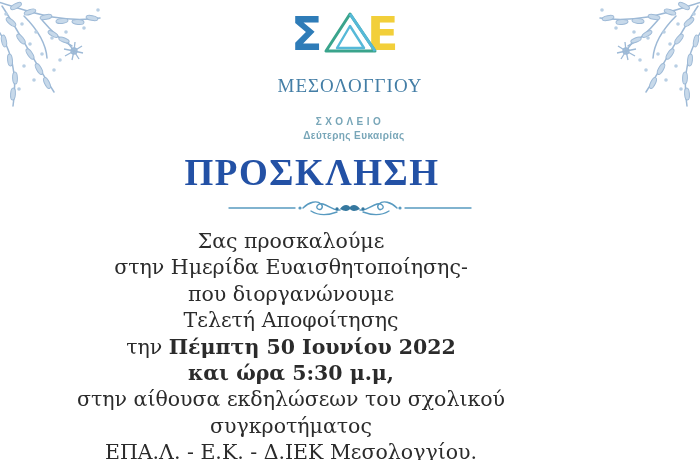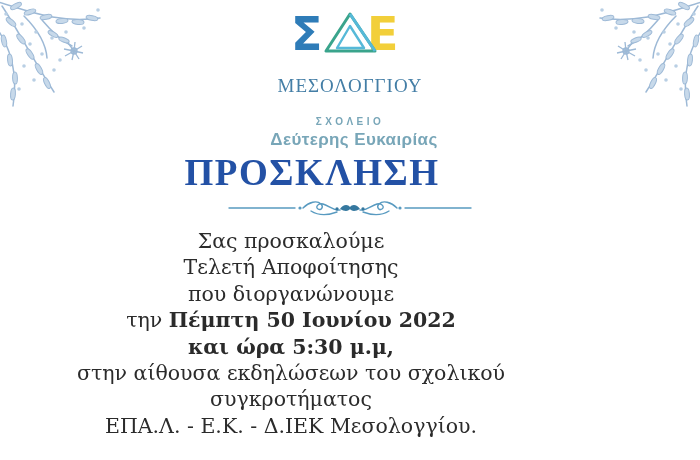--- a/index.html
+++ b/index.html
@@ -24,21 +24,21 @@
     font-size:19px; letter-spacing:1px; font-weight:500;
     color:#447ea6; margin-top:17px;
   }
   .logo-school-1 {
     font-family:"Liberation Sans", sans-serif;
     font-size:10px; letter-spacing:3.5px;
     color:#78a6b8; margin-top:19px; font-weight:bold;
   }
   .logo-school-2 {
     font-family:"Liberation Sans", sans-serif;
-    font-size:17px; letter-spacing:0.4px;
+    font-size:10px; letter-spacing:0.4px;
     color:#78a6b8; margin-top:3px; font-weight:bold;margin-left:8px;
   }
 
   
   .title {
     position:absolute; top:151px; left:0; width:624px; text-align:center;
     font-family:"Liberation Serif", serif;
     font-size:37px; font-weight:bold; letter-spacing:1.5px;
     color:#2351a5;
   }
@@ -204,21 +204,22 @@
       <g fill="#35789f" stroke="none">
         <path d="M113,12 C116,7 121,7 123,10 C125,7 130,7 133,12 C128,15 124,14 123,12 C122,14 118,15 113,12 Z"></path>
         <circle cx="110" cy="12" r="1.7"></circle>
         <circle cx="136" cy="12" r="1.7"></circle>
       </g>
     </svg>
   </div>
 
   <div class="invite">
     <div>Σας προσκαλούμε</div>
+    <div>στην Ημερίδα Ευαισθητοποίησης-</div>
+    <div>που διοργανώνουμε</div>
     <div>Τελετή Αποφοίτησης</div>
-    <div>που διοργανώνουμε</div>
     <div><span>την </span><span class="b">Πέμπτη 50 Ιουνίου 2022</span></div>
     <div class="b">και ώρα 5:30 μ.μ,</div>
     <div>στην αίθουσα εκδηλώσεων του σχολικού συγκροτήματος</div>
     <div>ΕΠΑ.Λ. - Ε.Κ. - Δ.ΙΕΚ Μεσολογγίου.</div>
   </div>
 
 </div>
 
 </body></html>

